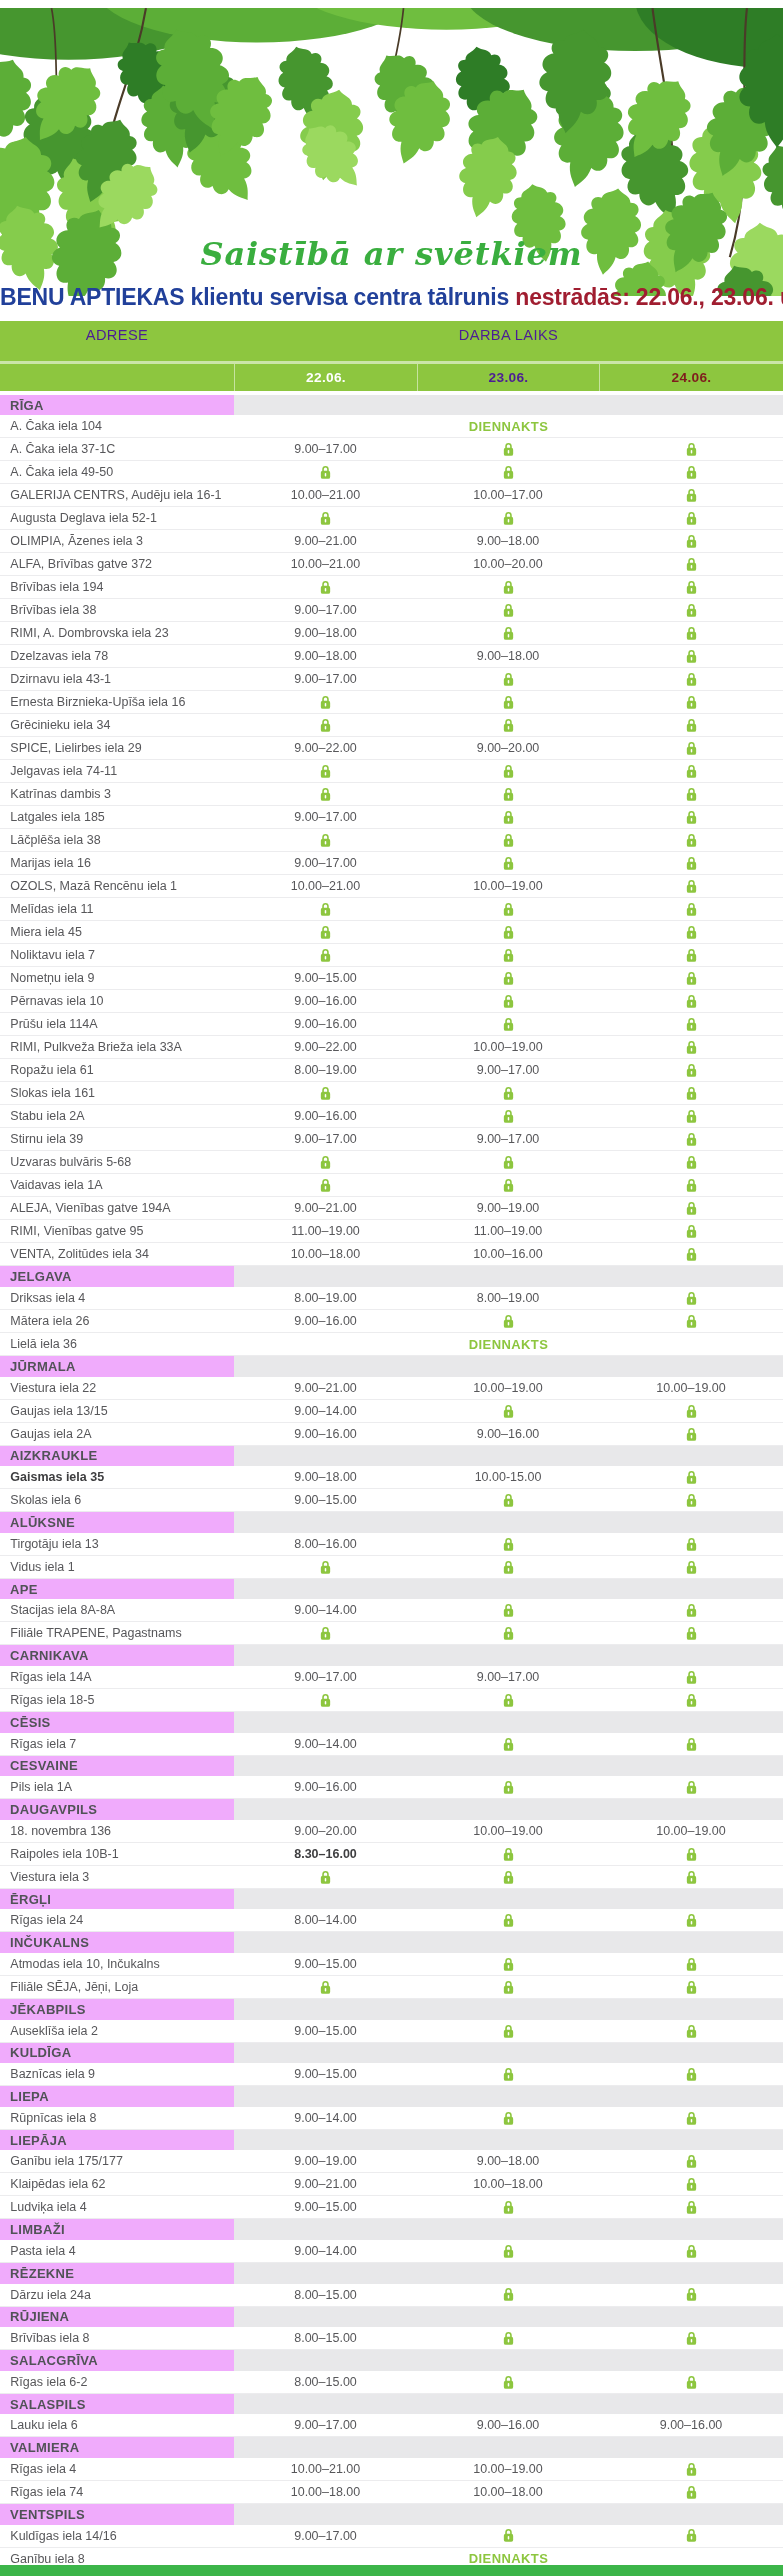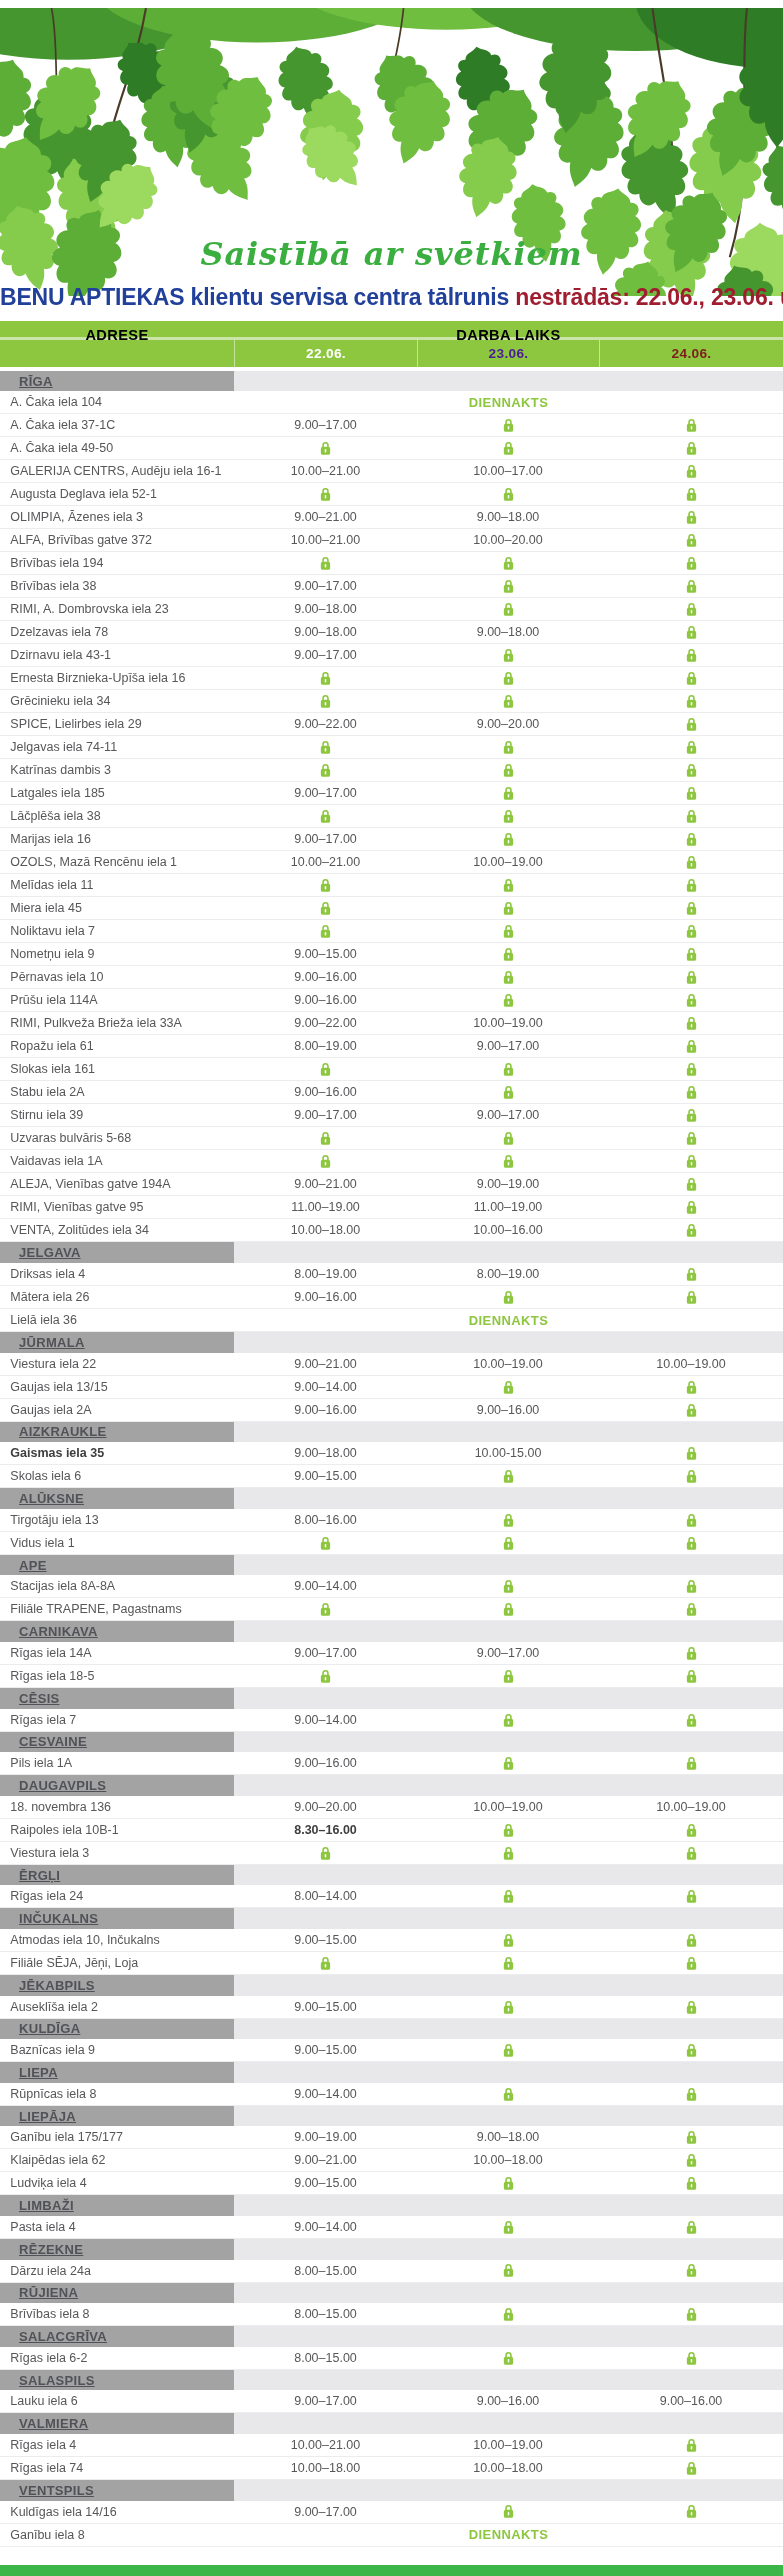--- a/index.html
+++ b/index.html
@@ -8,34 +8,34 @@
   .leaves{position:absolute;top:0;left:0;}
   .title{position:absolute;top:227px;left:0;width:783px;text-align:center;
          font-family:"DejaVu Serif",serif;font-style:italic;font-weight:bold;
          font-size:32px;letter-spacing:0.9px;color:#3aae3f;white-space:nowrap;}
   .subtitle{position:absolute;top:276px;left:0;width:783px;text-align:center;
             font-size:23px;font-weight:bold;letter-spacing:-0.2px;white-space:nowrap;}
   .subtitle .blue{color:#21409a;}
   .subtitle .red{color:#a01d30;}
   .table{position:absolute;top:313px;left:0;width:783px;}
   .ghead{background:#8dc63f;}
-  .hdr1{display:flex;height:16px;line-height:28px;color:#000000;font-weight:bold;font-size:14.6px;letter-spacing:0.4px;}
+  .hdr1{display:flex;height:40px;line-height:28px;color:#4c1d95;font-weight:normal;font-size:14.6px;letter-spacing:0.4px;}
   .hdr1 .h-adrese{width:234px;text-align:center;}
   .hdr1 .h-darba{flex:1;text-align:center;}
   .hdr-gap{height:2.6px;background:rgba(255,255,255,0.55);}
   .hdr2{display:flex;height:27px;line-height:27px;font-weight:bold;font-size:13.7px;letter-spacing:0.3px;}
   .hdr2 .h-blank{width:234px;}
   .hdr2 .dcell{box-sizing:border-box;text-align:center;border-left:1.7px solid rgba(255,255,255,0.5);}
   .hdr2 .d0{width:183px;color:#ffffff;}
   .hdr2 .d1{width:182px;color:#4c1d95;}
   .hdr2 .d2{width:184px;color:#7f1d1d;}
   .tbody{margin-top:4.3px;}
   .city-row{display:flex;height:20.6px;}
-  .city-left{width:234px;background:#a3a3a3;display:flex;align-items:center;box-sizing:border-box;
-             padding-left:19px;font-size:13px;font-weight:bold;color:#515257;letter-spacing:0.3px;text-decoration:underline;}
+  .city-left{width:234px;background:#f0abfc;display:flex;align-items:center;box-sizing:border-box;
+             padding-left:10px;font-size:13px;font-weight:bold;color:#515257;letter-spacing:0.3px;}
   .city-right{flex:1;background:#e8e8ea;}
   .row{display:flex;align-items:center;height:23px;box-sizing:border-box;
        border-bottom:0.9px solid #ececee;font-size:12.5px;color:#57575a;}
   .cell-addr{width:234px;box-sizing:border-box;padding-left:10.3px;white-space:nowrap;overflow:hidden;}
   .cell-t{box-sizing:border-box;text-align:center;}
   .cell-t.c0{width:183px;}
   .cell-t.c1{width:182px;}
   .cell-t.c2{width:184px;}
   .allday{width:549px;text-align:center;color:#8dc63f;font-weight:bold;font-size:13px;letter-spacing:0.4px;}
   .b{font-weight:bold;color:#3e3e40;}

